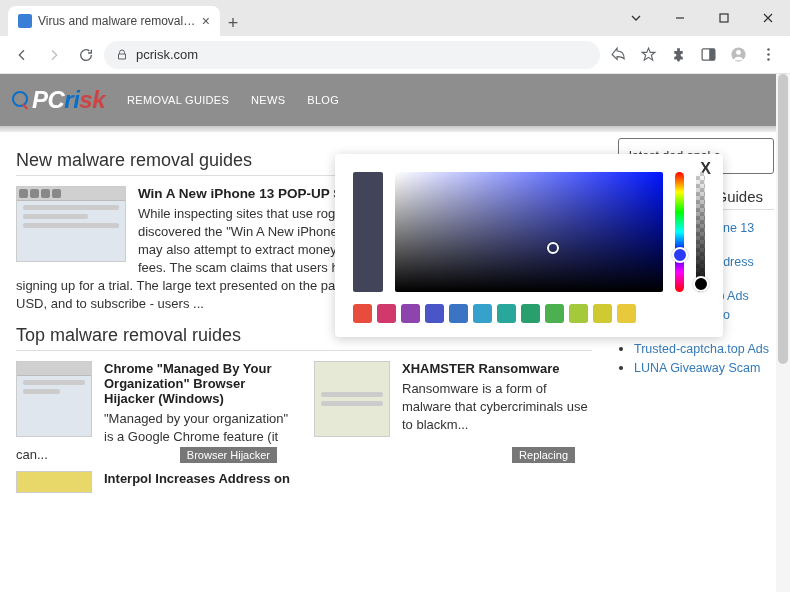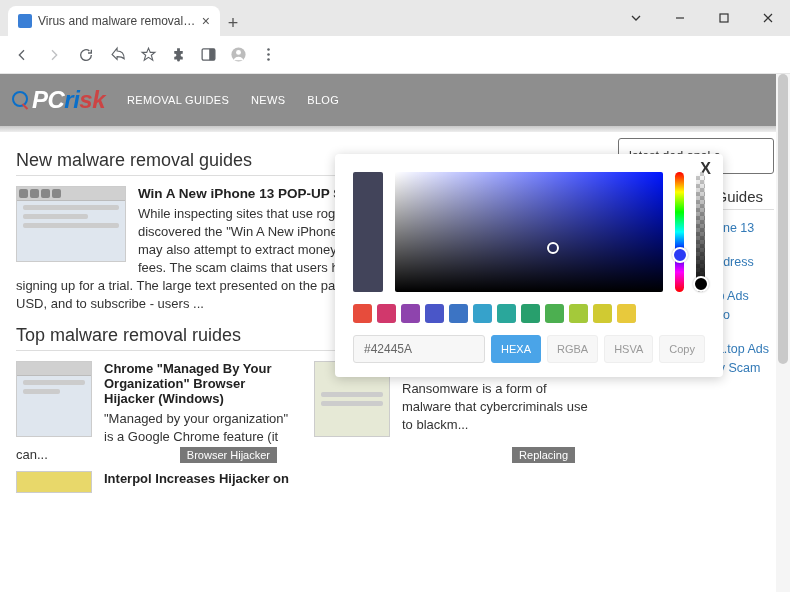--- a/index.html
+++ b/index.html
@@ -131,20 +131,26 @@
   <div class="iconbtn" style="opacity:.4">
       <svg viewBox="0 0 24 24">
         <path d="M9 5l7 7-7 7" fill="none" stroke="currentColor" stroke-width="2"></path>
       </svg>
     </div>
   <div class="iconbtn">
       <svg viewBox="0 0 24 24">
         <path d="M20 12a8 8 0 1 1-3-6.2M20 4v5h-5" fill="none" stroke="currentColor" stroke-width="2"></path>
       </svg>
     </div>
+  <div class="addr">
+    <svg class="lock" viewBox="0 0 24 24">
+        <path d="M7 10V7a5 5 0 0 1 10 0v3m-12 0h14v10H5z" fill="none" stroke="#5f6368" stroke-width="2"></path>
+      </svg>
+    <span>pcrisk.com</span>
+  </div>
   <div class="rightico">
     <div class="iconbtn">
         <svg viewBox="0 0 24 24">
           <path d="M3 12l7 7V15c7 0 10 3 10 3 0-8-5-11-10-11V3z" fill="none" stroke="currentColor" stroke-width="1.6"></path>
         </svg>
       </div>
     <div class="iconbtn">
         <svg viewBox="0 0 24 24">
           <path d="M12 3l2.5 6H21l-5 4 2 7-6-4-6 4 2-7-5-4h6.5z" fill="none" stroke="currentColor" stroke-width="1.6"></path>
         </svg>
@@ -231,21 +237,21 @@
           <h3>XHAMSTER Ransomware</h3>
           <p>Ransomware is a form of malware that cybercriminals use to blackm...</p>
           <div class="clear"></div>
           <div class="badge">Replacing</div>
         </div>
       </div>
 
       <div class="cols">
         <div class="col art">
           <div class="thumb" style="background:#e8d86a;height:22px;width:76px"></div>
-          <h3>Interpol Increases Hijacker on</h3>
+          <h3>Interpol Increases Address on</h3>
         </div>
       </div>
     </div>
 
     <div class="side">
       <div class="side-box">
         <span>latest ded onal e</span>
       </div>
       <h2>New Removal Guides</h2>
       <ul>
@@ -280,25 +286,18 @@
       <div class="sw" style="--c:#4A56C8"></div>
       <div class="sw" style="--c:#3C74C4"></div>
       <div class="sw" style="--c:#36A2CB"></div>
       <div class="sw" style="--c:#2AA79B"></div>
       <div class="sw" style="--c:#289F6D"></div>
       <div class="sw" style="--c:#4CAF50"></div>
       <div class="sw" style="--c:#A4C93A"></div>
       <div class="sw" style="--c:#D0CA32"></div>
       <div class="sw" style="--c:#E8C93C"></div>
     </div>
-    <div class="inrow">
-      <div class="hexin">#42445A</div>
-      <div class="fmt active">HEXA</div>
-      <div class="fmt">RGBA</div>
-      <div class="fmt">HSVA</div>
-      <div class="fmt">Copy</div>
-    </div>
   </div>
 
   <div class="scroll">
       <div class="th"></div>
     </div>
 </div>
 
 </body></html>

